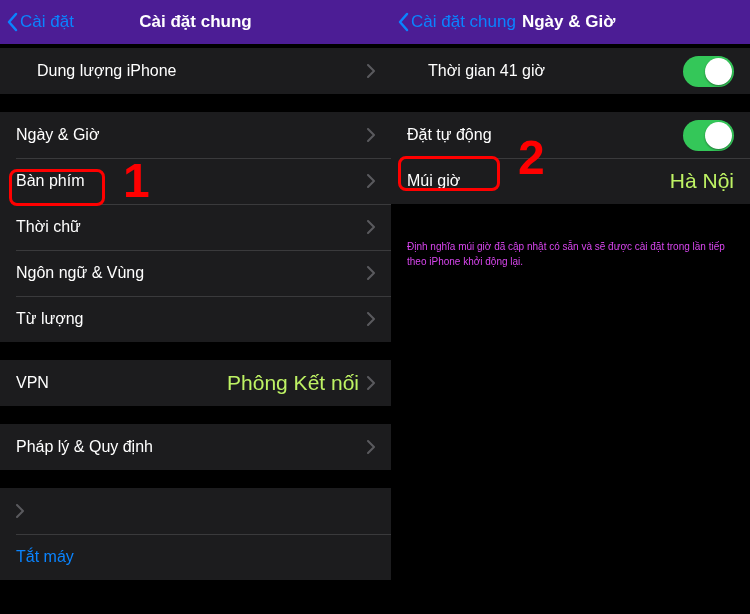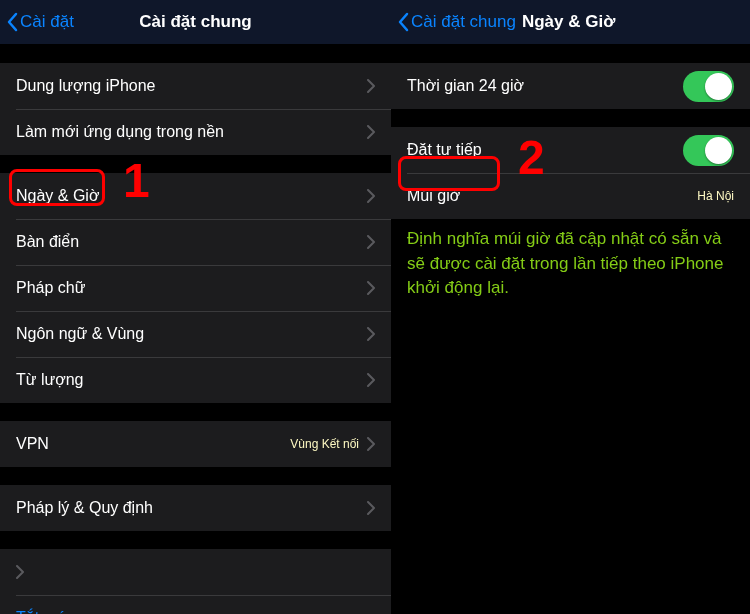--- a/index.html
+++ b/index.html
@@ -1,41 +1,41 @@
 <!DOCTYPE html>
 <html><head>
 <meta charset="utf-8">
 <style>
   html,body{margin:0;padding:0;background:#fff;font-family:-apple-system,Helvetica,Arial,sans-serif;}
   .wrap{width:750px;height:614px;background:#fff;display:flex;}
   .phone{height:614px;background:#000;color:#fff;position:relative;overflow:hidden;}
   .phone.left{width:391px;}
   .phone.right{width:359px;}
   
-  .nav{height:44px;display:flex;align-items:center;position:relative;background:#0f172a;}
+  .nav{height:44px;display:flex;align-items:center;position:relative;background:#4c1d95;}
   .nav .back{display:flex;align-items:center;color:#0a84ff;font-size:17px;padding-left:6px;cursor:pointer;}
   .nav .back .chev{margin-right:2px;}
   .nav .title{position:absolute;left:0;right:0;text-align:center;font-size:17px;font-weight:600;color:#fff;pointer-events:none;}
   .phone.right .nav .title{position:static;text-align:left;margin-left:6px;pointer-events:auto;}
   .phone.right .nav{justify-content:flex-start;}
   
   .section{background:#1c1c1e;margin-top:18px;}
-  .section.first{margin-top:19px;}
+  .section.first{margin-top:4px;padding-left:21px;}
   .row{display:flex;align-items:center;justify-content:space-between;padding:0 16px;height:46px;color:#fff;font-size:16px;position:relative;}
   .row + .row::before{content:"";position:absolute;top:0;left:16px;right:0;height:1px;background:#3a3a3c;}
   .row .label{flex:1;}
-  .row .value{color:#fef9c3;font-size:12px;margin-right:8px;}
+  .row .value{color:#bef264;font-size:21px;margin-right:8px;}
   .row .chev{color:#5a5a5e;}
   .row.link .label{color:#0a84ff;}
   .chev svg{display:block;}
   
   .toggle{width:51px;height:31px;border-radius:16px;background:#34c759;position:relative;flex:0 0 auto;}
   .toggle .knob{position:absolute;width:27px;height:27px;border-radius:50%;background:#fff;top:2px;right:2px;box-shadow:0 1px 2px rgba(0,0,0,.4);}
   
-  .footer-text{color:#84cc16;font-size:17px;line-height:1.45;padding:8px 16px 0 16px;}
+  .footer-text{color:#d946ef;font-size:10px;line-height:1.45;padding:8px 16px 0 16px;margin-top:28px;}
   
   .hl{position:absolute;border:3px solid #ff0000;border-radius:8px;pointer-events:none;box-sizing:border-box;}
   .num{position:absolute;color:#ff0000;font-weight:900;font-family:Arial,sans-serif;pointer-events:none;}
   .num.n1{font-size:48px;}
   .num.n2{font-size:48px;}
 </style>
 </head>
 <body>
 
 <div class="wrap">
@@ -55,49 +55,41 @@
 
     <div class="section first">
       <div class="row">
         <span class="label">Dung lượng iPhone</span>
         <span class="chev">
             <svg width="8" height="14" viewBox="0 0 8 14">
               <path d="M1 1 L7 7 L1 13" stroke="#5a5a5e" stroke-width="2" fill="none" stroke-linecap="round" stroke-linejoin="round"></path>
             </svg>
           </span>
       </div>
-      <div class="row">
-        <span class="label">Làm mới ứng dụng trong nền</span>
-        <span class="chev">
-            <svg width="8" height="14" viewBox="0 0 8 14">
-              <path d="M1 1 L7 7 L1 13" stroke="#5a5a5e" stroke-width="2" fill="none" stroke-linecap="round" stroke-linejoin="round"></path>
-            </svg>
-          </span>
-      </div>
     </div>
 
     <div class="section">
       <div class="row">
         <span class="label">Ngày &amp; Giờ</span>
         <span class="chev">
             <svg width="8" height="14" viewBox="0 0 8 14">
               <path d="M1 1 L7 7 L1 13" stroke="#5a5a5e" stroke-width="2" fill="none" stroke-linecap="round" stroke-linejoin="round"></path>
             </svg>
           </span>
       </div>
       <div class="row">
-        <span class="label">Bàn điển</span>
+        <span class="label">Bàn phím</span>
         <span class="chev">
             <svg width="8" height="14" viewBox="0 0 8 14">
               <path d="M1 1 L7 7 L1 13" stroke="#5a5a5e" stroke-width="2" fill="none" stroke-linecap="round" stroke-linejoin="round"></path>
             </svg>
           </span>
       </div>
       <div class="row">
-        <span class="label">Pháp chữ</span>
+        <span class="label">Thời chữ</span>
         <span class="chev">
             <svg width="8" height="14" viewBox="0 0 8 14">
               <path d="M1 1 L7 7 L1 13" stroke="#5a5a5e" stroke-width="2" fill="none" stroke-linecap="round" stroke-linejoin="round"></path>
             </svg>
           </span>
       </div>
       <div class="row">
         <span class="label">Ngôn ngữ &amp; Vùng</span>
         <span class="chev">
             <svg width="8" height="14" viewBox="0 0 8 14">
@@ -111,21 +103,21 @@
             <svg width="8" height="14" viewBox="0 0 8 14">
               <path d="M1 1 L7 7 L1 13" stroke="#5a5a5e" stroke-width="2" fill="none" stroke-linecap="round" stroke-linejoin="round"></path>
             </svg>
           </span>
       </div>
     </div>
 
     <div class="section">
       <div class="row">
         <span class="label">VPN</span>
-        <span class="value">Vùng Kết nối</span>
+        <span class="value">Phông Kết nối</span>
         <span class="chev">
             <svg width="8" height="14" viewBox="0 0 8 14">
               <path d="M1 1 L7 7 L1 13" stroke="#5a5a5e" stroke-width="2" fill="none" stroke-linecap="round" stroke-linejoin="round"></path>
             </svg>
           </span>
       </div>
     </div>
 
     <div class="section">
       <div class="row">
@@ -163,30 +155,30 @@
               <path d="M10 2 L3 10 L10 18" stroke="#0a84ff" stroke-width="2.5" fill="none" stroke-linecap="round" stroke-linejoin="round"></path>
             </svg>
         </span>
         <span>Cài đặt chung</span>
       </div>
       <div class="title">Ngày &amp; Giờ</div>
     </div>
 
     <div class="section first">
       <div class="row">
-        <span class="label">Thời gian 24 giờ</span>
+        <span class="label">Thời gian 41 giờ</span>
         <div class="toggle">
             <div class="knob"></div>
           </div>
       </div>
     </div>
 
     <div class="section">
       <div class="row">
-        <span class="label">Đặt tự tiếp</span>
+        <span class="label">Đặt tự động</span>
         <div class="toggle">
             <div class="knob"></div>
           </div>
       </div>
       <div class="row">
         <span class="label">Múi giờ</span>
         <span class="value" style="margin-right:0">Hà Nội</span>
       </div>
     </div>
     <div class="footer-text">Định nghĩa múi giờ đã cập nhật có sẵn và sẽ được cài đặt trong lần tiếp theo iPhone khởi động lại.</div>

